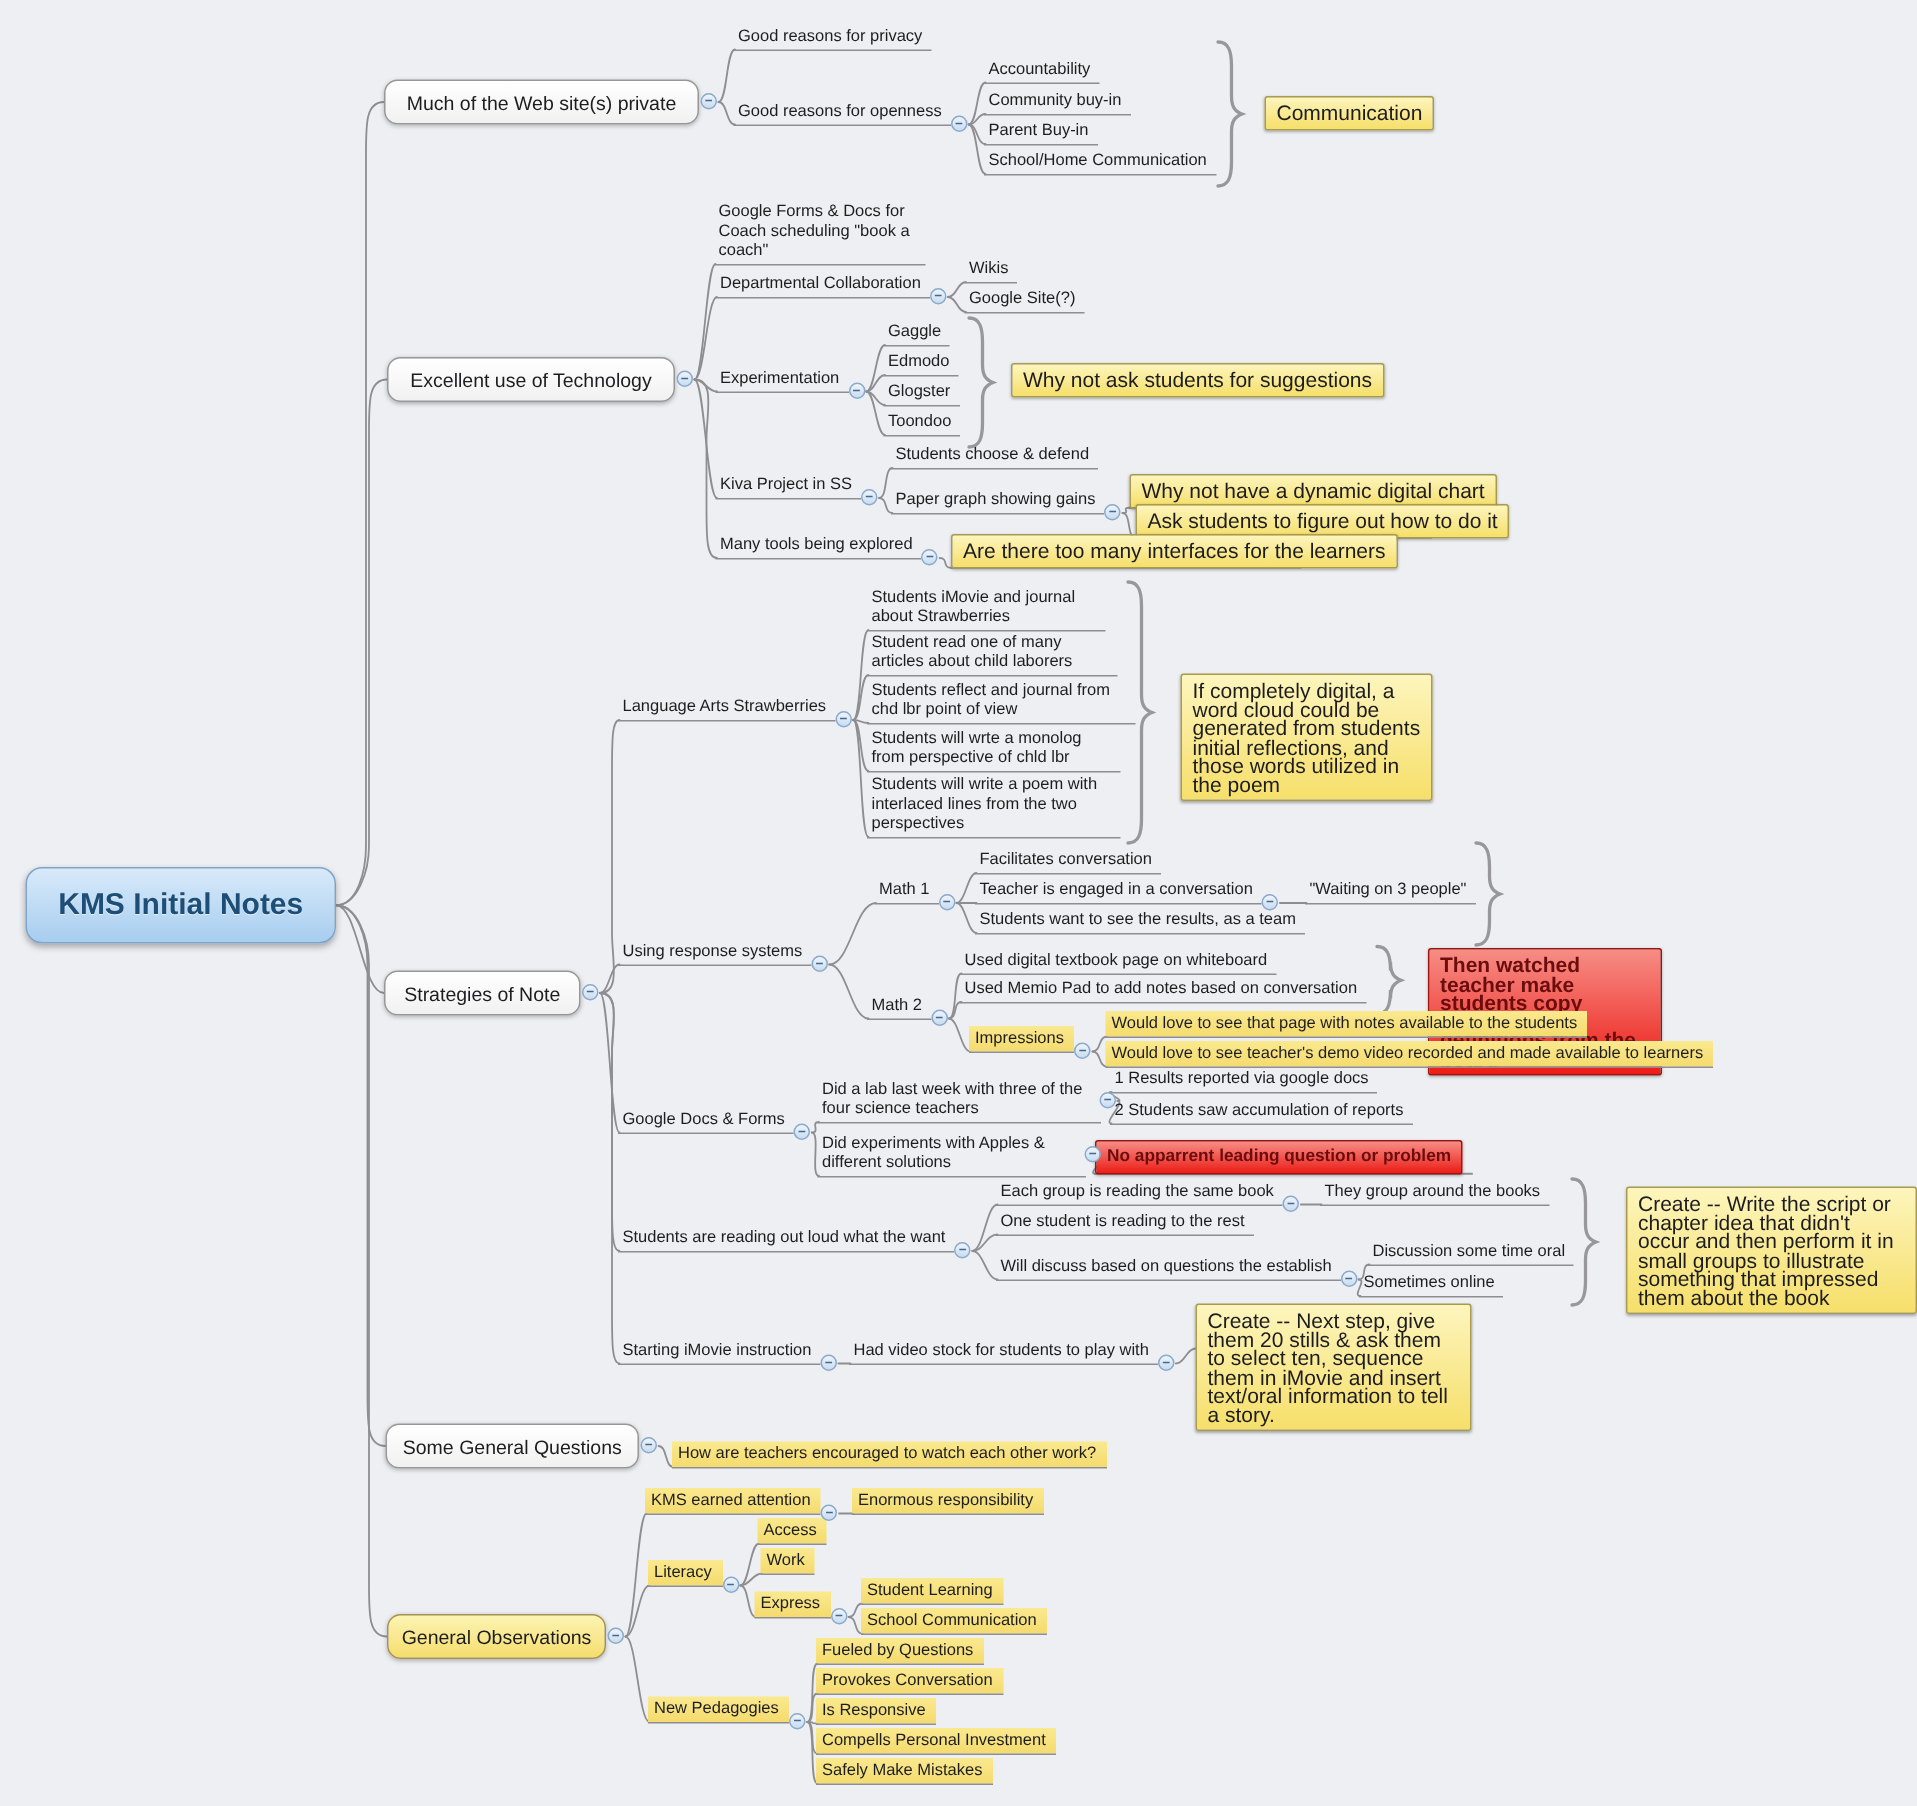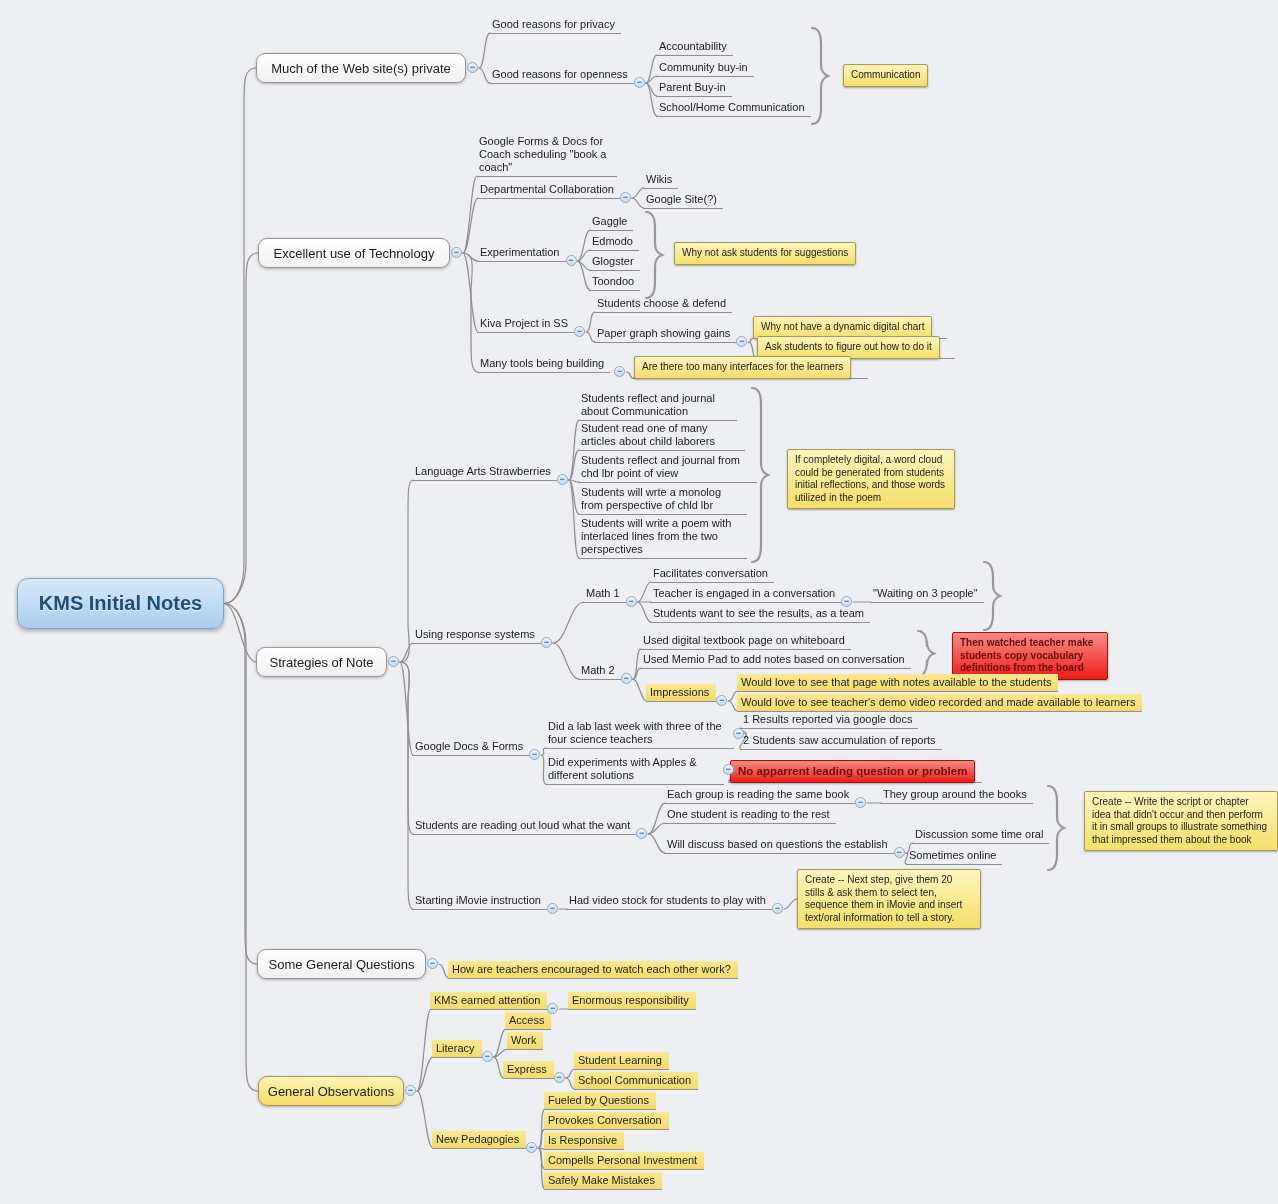--- a/index.html
+++ b/index.html
@@ -13,21 +13,21 @@
   .hl{font-size:11px;line-height:14px;padding:1px 7px 2px 4px;white-space:nowrap;
       border-bottom:1.3px solid #8e8e92;
       background:linear-gradient(#fae98f,#f5db6e);}
   .box{display:flex;align-items:center;justify-content:center;font-size:13px;
        background:linear-gradient(#ffffff,#f1f1f1);border:1px solid #979797;border-radius:9px;
        box-shadow:0 1px 3px rgba(60,60,70,.35);}
   .box.ybox{background:linear-gradient(#fdf4b4,#f5dd6d);border-color:#a8924c;}
   .box.root{background:linear-gradient(#d8eafa,#a8cdef);border:1.5px solid #7fa3c6;border-radius:11px;
        font-size:20px;font-weight:bold;color:#1d4e77;text-shadow:0 1px 0 rgba(255,255,255,.65);
        box-shadow:0 2px 4px rgba(60,60,70,.4);}
-  .note{font-size:10px;line-height:12.5px;padding:4px 7px;border:1px solid #a89b50;border-radius:2px;
+  .note{font-size:14px;line-height:12.5px;padding:4px 7px;border:1px solid #a89b50;border-radius:2px;
        background:linear-gradient(#fdf5bd,#f6df6a);box-shadow:0 1px 2px rgba(60,60,60,.4);}
   .note.single{white-space:nowrap;}
   .rednote{background:linear-gradient(#f68d85,#ec1d18);border:1px solid #9c1410;color:#6b0d0d;font-weight:bold;}
   .rednote.single{font-size:11.5px;}
   .minus{position:absolute;z-index:3;width:11px;height:11px;border-radius:50%;box-sizing:border-box;
        background:linear-gradient(#eef5fc,#c8dcf0);border:1px solid #8aa9cb;color:#48688d;
        font-size:9px;line-height:8px;text-align:center;font-weight:bold;}
 </style>
 </head>
 <body>
@@ -142,26 +142,26 @@
   <div class="node txt" id="gaggle" style="left:589px;top:213px">Gaggle</div>
   <div class="node txt" id="edmodo" style="left:589px;top:233px">Edmodo</div>
   <div class="node txt" id="glogster" style="left:589px;top:253px">Glogster</div>
   <div class="node txt" id="toondoo" style="left:589px;top:273px">Toondoo</div>
   <div class="node note single" id="whynotask" style="left:674px;top:242px">Why not ask students for suggestions</div>
   <div class="node txt" id="kiva" style="left:477px;top:315px">Kiva Project in SS</div>
   <div class="node txt" id="students_choose" style="left:594px;top:295px">Students choose &amp; defend</div>
   <div class="node txt" id="papergraph" style="left:594px;top:325px">Paper graph showing gains</div>
   <div class="node note single online" id="why_dynamic" style="left:753px;top:316px">Why not have a dynamic digital chart</div>
   <div class="node note single online" id="ask_students" style="left:757px;top:336px">Ask students to figure out how to do it</div>
-  <div class="node txt" id="manytools" style="left:477px;top:355px">Many tools being building</div>
+  <div class="node txt" id="manytools" style="left:477px;top:355px">Many tools being explored</div>
   <div class="node note single online" id="toomany" style="left:634px;top:356px">Are there too many interfaces for the learners</div>
 
   <div class="node box" id="b3" style="left:256px;top:647px;width:129px;height:28px">Strategies of Note</div>
   <div class="node txt" id="lang_arts" style="left:412px;top:463px">Language Arts Strawberries</div>
-  <div class="node txt wrap" id="straw1" style="left:578px;top:391px;width:150px">Students reflect and journal about Communication</div>
+  <div class="node txt wrap" id="straw1" style="left:578px;top:391px;width:150px">Students iMovie and journal about Strawberries</div>
   <div class="node txt wrap" id="straw2" style="left:578px;top:421px;width:158px">Student read one of many articles about child laborers</div>
   <div class="node txt wrap" id="straw3" style="left:578px;top:453px;width:170px">Students reflect and journal from chd lbr point of view</div>
   <div class="node txt wrap" id="straw4" style="left:578px;top:485px;width:160px">Students will wrte a monolog from perspective of chld lbr</div>
   <div class="node txt wrap" id="straw5" style="left:578px;top:516px;width:160px">Students will write a poem with interlaced lines from the two perspectives</div>
   <div class="node note" id="ifdigital" style="left:787px;top:449px;width:152px">If completely digital, a word cloud could be generated from students initial reflections, and those words utilized in the poem</div>
   <div class="node txt" id="using_rs" style="left:412px;top:626px">Using response systems</div>
   <div class="node txt" id="math1" style="left:583px;top:585px">Math 1</div>
   <div class="node txt" id="facilitates" style="left:650px;top:565px">Facilitates conversation</div>
   <div class="node txt" id="teacher_engaged" style="left:650px;top:585px">Teacher is engaged in a conversation</div>
   <div class="node txt" id="waiting" style="left:870px;top:585px">"Waiting on 3 people"</div>

